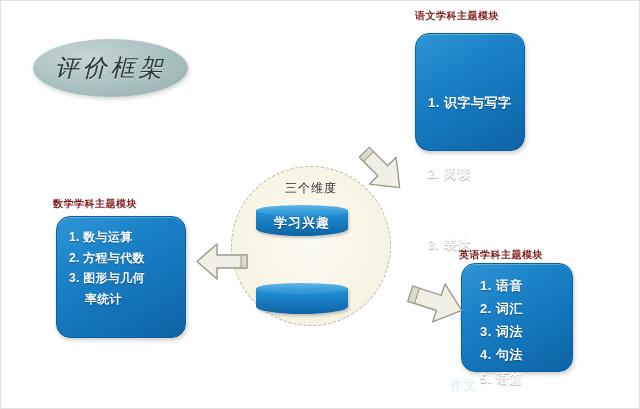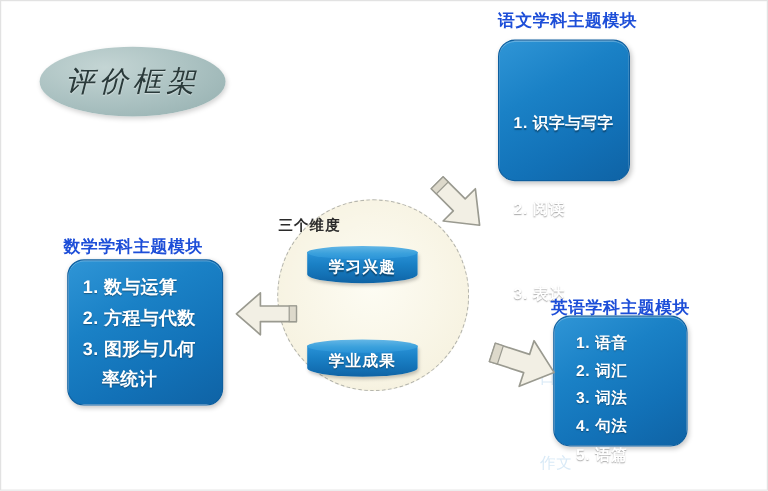--- a/index.html
+++ b/index.html
@@ -39,23 +39,23 @@
     color: #2a3a3a;
     letter-spacing: 4px;
     font-family: "DejaVu Serif", "Liberation Serif", serif;
     text-shadow: 0 1px 1px rgba(255,255,255,0.5);
     font-style: italic;
   }
 
   
   .module-title {
     position: absolute;
-    font-size: 14px;
+    font-size: 10px;
     font-weight: bold;
-    color: #1d4ed8;
+    color: #7f1d1d;
     letter-spacing: 0.5px;
     white-space: nowrap;
   }
 
   
   .module-box {
     position: absolute;
     border-radius: 14px;
     background: linear-gradient(150deg, #2f95d6 0%, #1a81c6 35%, #1271b7 70%, #0f63a5 100%);
     box-shadow: 1px 2px 4px rgba(0,0,0,0.22), inset 0 1px 0 rgba(255,255,255,0.25);
@@ -87,21 +87,21 @@
     letter-spacing: 1px;
     text-shadow: none;
   }
 
   
   #box-chinese { left: 414px; top: 32px; width: 110px; height: 118px; }
   #box-chinese li { font-size: 13px; line-height: 1.75; letter-spacing: 0.5px; margin-top: 48px; }
 
   
   #box-math { left: 55px; top: 215px; width: 130px; height: 122px; }
-  #box-math li { font-size: 15px; line-height: 1.72; letter-spacing: 0.3px; }
+  #box-math li { font-size: 12px; line-height: 1.72; letter-spacing: 0.3px; }
   #box-math li.cont { padding-left: 16px; }
 
   
   #box-english { left: 460px; top: 262px; width: 112px; height: 109px; padding-left: 18px; }
   #box-english li { font-size: 13px; line-height: 1.78; letter-spacing: 0.5px; }
 
   
   #dimension-circle {
     position: absolute;
     left: 230px;
@@ -111,24 +111,24 @@
     border-radius: 50%;
     background: radial-gradient(circle at 50% 45%, #fdfcf3 0%, #f7f3e2 70%, #efead5 100%);
     border: 1px dashed #b7b7ae;
     box-sizing: border-box;
   }
   #dimension-label {
     position: absolute;
     left: 0;
     top: 13px;
     width: 100%;
+    text-align: center;
     font-size: 12px;
     color: #2b2b2b;
     letter-spacing: 1px;
-    font-weight: bold;
   }
 
   
   .cylinder {
     position: absolute;
     left: 24px;
     width: 92px;
     height: 31px;
   }
   .cyl-body {
@@ -226,21 +226,20 @@
     <div class="cylinder" id="cyl-0">
       <div class="cyl-body"></div>
       <div class="cyl-top"></div>
       <div class="cyl-text">学习兴趣</div>
     </div>
 
 
     <div class="cylinder" id="cyl-2">
       <div class="cyl-body"></div>
       <div class="cyl-top"></div>
-      <div class="cyl-text">学业成果</div>
     </div>
   </div>
 
   <div class="arrow" id="arrow-up-right">
     <svg viewBox="0 0 58 58">
       <g transform="rotate(45 29 29)">
         <path d="M4 22 L30 22 L30 10 L54 29 L30 48 L30 36 L4 36 Z" fill="#f2efe4" stroke="#9a9a90" stroke-width="1.4" stroke-linejoin="round"></path>
         <path d="M4 22 L10 22 L10 36 L4 36 Z" fill="#ddd9cb" stroke="#9a9a90" stroke-width="1"></path>
       </g>
     </svg>

